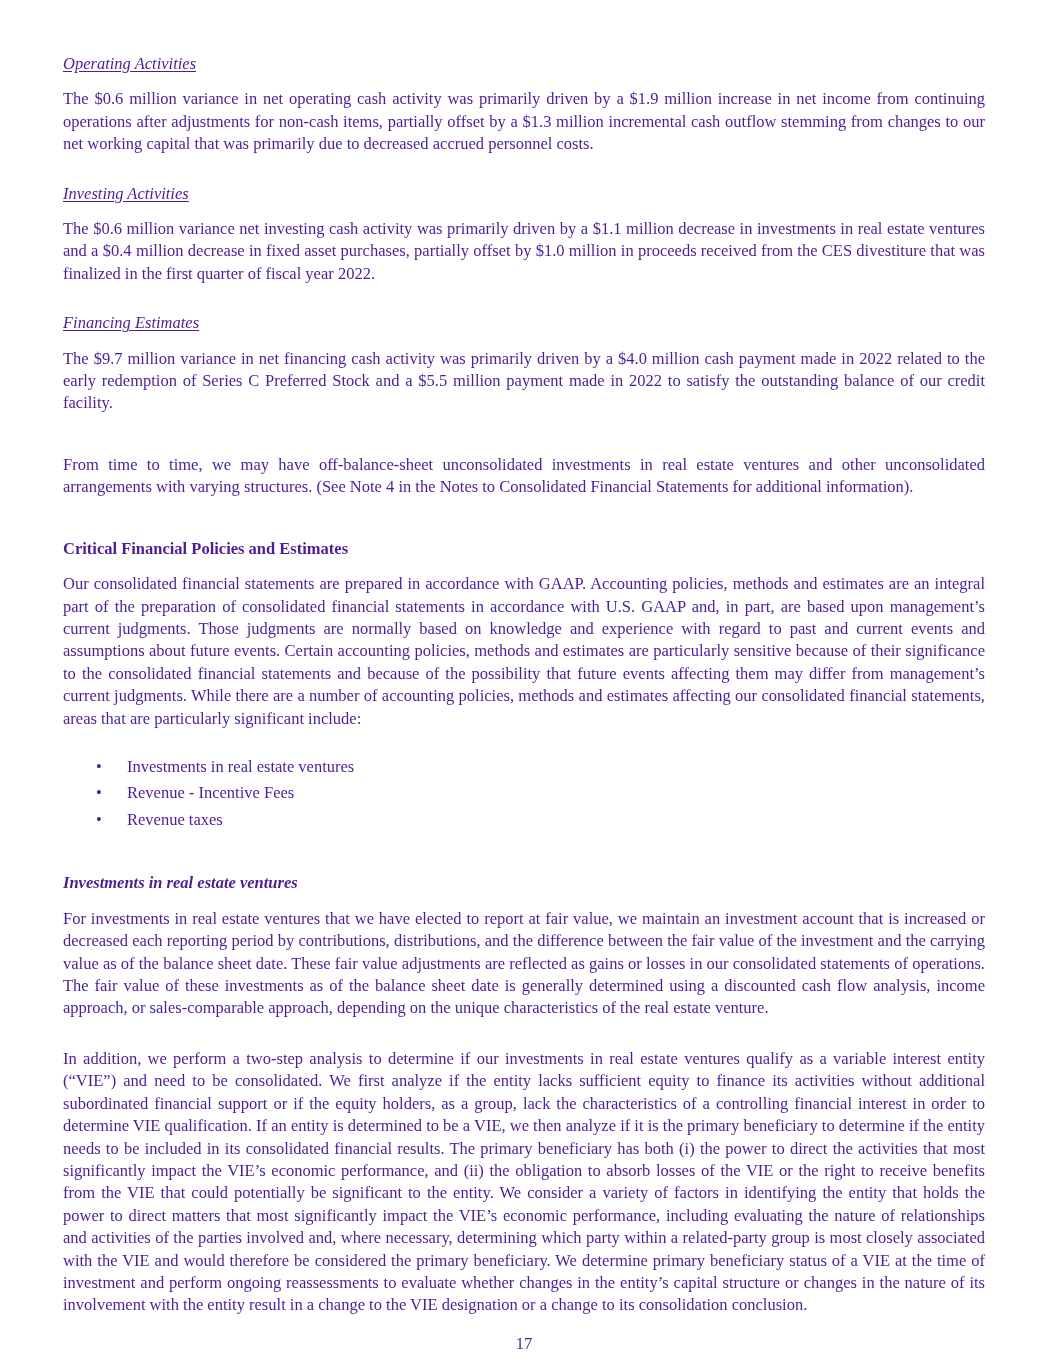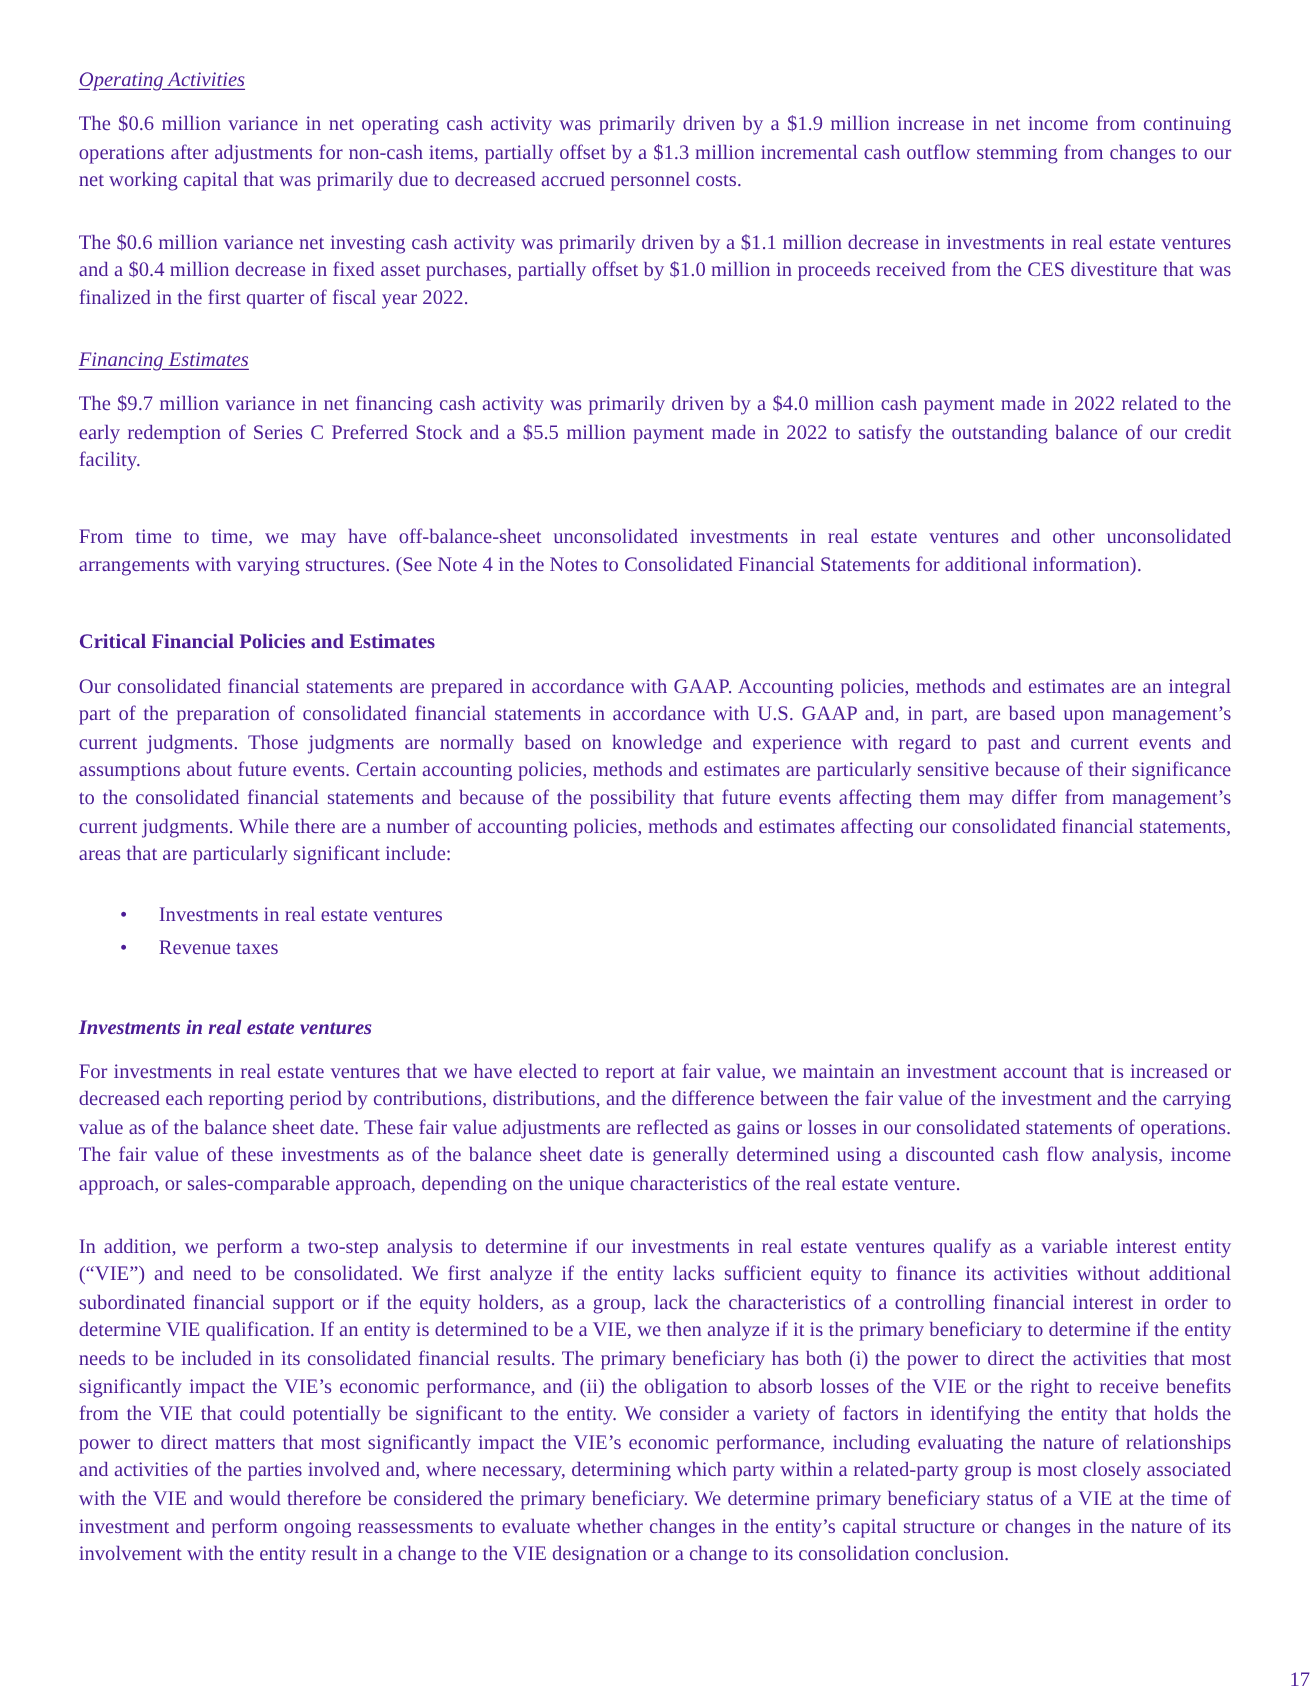--- a/index.html
+++ b/index.html
@@ -51,51 +51,53 @@
     content: "\2022";
     position: absolute;
     left: 33px;
     top: 0;
   }
   .page-footer {
     position: absolute;
     left: 0;
     bottom: 26px;
     width: 100%;
-    text-align: right;
+    text-align: center;
   }
 </style>
 </head>
 <body>
 
 <div class="page">
 
   <section class="section first">
     <h3 class="h-italic-underline">Operating Activities</h3>
     <p class="para">The $0.6 million variance in net operating cash activity was primarily driven by a $1.9 million increase in net income from continuing operations after adjustments for non-cash items, partially offset by a $1.3 million incremental cash outflow stemming from changes to our net working capital that was primarily due to decreased accrued personnel costs.</p>
   </section>
 
   <section class="section">
+    <h3 class="h-italic-underline">Investing Activities</h3>
     <p class="para">The $0.6 million variance net investing cash activity was primarily driven by a $1.1 million decrease in investments in real estate ventures and a $0.4 million decrease in fixed asset purchases, partially offset by $1.0 million in proceeds received from the CES divestiture that was finalized in the first quarter of fiscal year 2022.</p>
   </section>
 
   <section class="section">
     <h3 class="h-italic-underline">Financing Estimates</h3>
     <p class="para">The $9.7 million variance in net financing cash activity was primarily driven by a $4.0 million cash payment made in 2022 related to the early redemption of Series C Preferred Stock and a $5.5 million payment made in 2022 to satisfy the outstanding balance of our credit facility.</p>
   </section>
 
   <section class="section big-gap">
     <p class="para">From time to time, we may have off-balance-sheet unconsolidated investments in real estate ventures and other unconsolidated arrangements with varying structures. (See Note 4 in the Notes to Consolidated Financial Statements for additional information).</p>
   </section>
 
   <section class="section big-gap">
     <h3 class="h-bold">Critical Financial Policies and Estimates</h3>
     <p class="para">Our consolidated financial statements are prepared in accordance with GAAP. Accounting policies, methods and estimates are an integral part of the preparation of consolidated financial statements in accordance with U.S. GAAP and, in part, are based upon management’s current judgments. Those judgments are normally based on knowledge and experience with regard to past and current events and assumptions about future events. Certain accounting policies, methods and estimates are particularly sensitive because of their significance to the consolidated financial statements and because of the possibility that future events affecting them may differ from management’s current judgments. While there are a number of accounting policies, methods and estimates affecting our consolidated financial statements, areas that are particularly significant include:</p>
     <ul class="bullets">
       <li>Investments in real estate ventures</li>
+      <li>Revenue - Incentive Fees</li>
       <li>Revenue taxes</li>
     </ul>
   </section>
 
   <section class="section big-gap">
     <h3 class="h-bold-italic">Investments in real estate ventures</h3>
     <p class="para">For investments in real estate ventures that we have elected to report at fair value, we maintain an investment account that is increased or decreased each reporting period by contributions, distributions, and the difference between the fair value of the investment and the carrying value as of the balance sheet date. These fair value adjustments are reflected as gains or losses in our consolidated statements of operations. The fair value of these investments as of the balance sheet date is generally determined using a discounted cash flow analysis, income approach, or sales-comparable approach, depending on the unique characteristics of the real estate venture.</p>
     <p class="para gap-above">In addition, we perform a two-step analysis to determine if our investments in real estate ventures qualify as a variable interest entity (“VIE”) and need to be consolidated. We first analyze if the entity lacks sufficient equity to finance its activities without additional subordinated financial support or if the equity holders, as a group, lack the characteristics of a controlling financial interest in order to determine VIE qualification. If an entity is determined to be a VIE, we then analyze if it is the primary beneficiary to determine if the entity needs to be included in its consolidated financial results. The primary beneficiary has both (i) the power to direct the activities that most significantly impact the VIE’s economic performance, and (ii) the obligation to absorb losses of the VIE or the right to receive benefits from the VIE that could potentially be significant to the entity. We consider a variety of factors in identifying the entity that holds the power to direct matters that most significantly impact the VIE’s economic performance, including evaluating the nature of relationships and activities of the parties involved and, where necessary, determining which party within a related-party group is most closely associated with  the VIE and would therefore be considered the primary beneficiary. We determine primary beneficiary status of a VIE at the time of investment and perform ongoing reassessments to evaluate whether changes in the entity’s capital structure or changes in the nature of its involvement with the entity result in a change to the VIE designation or a change to its consolidation conclusion.</p>
   </section>
 

